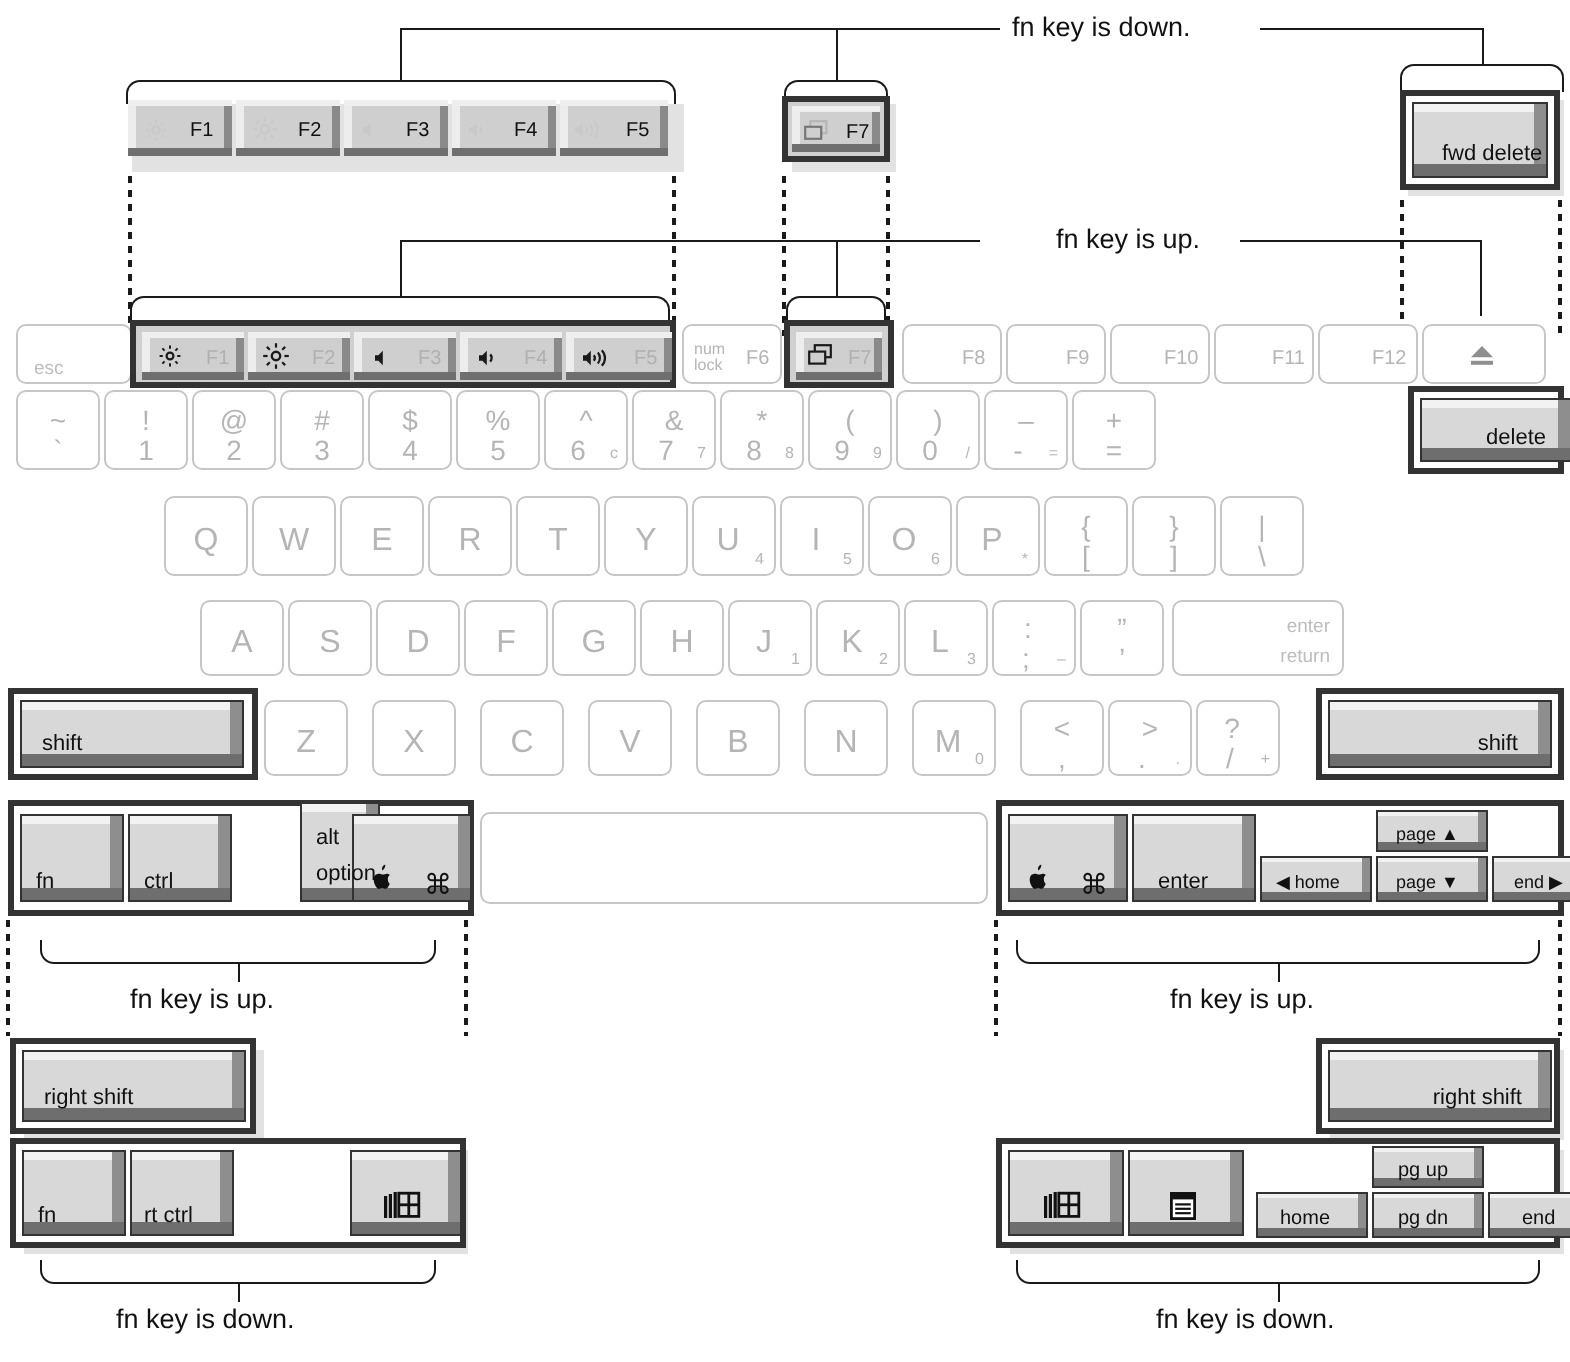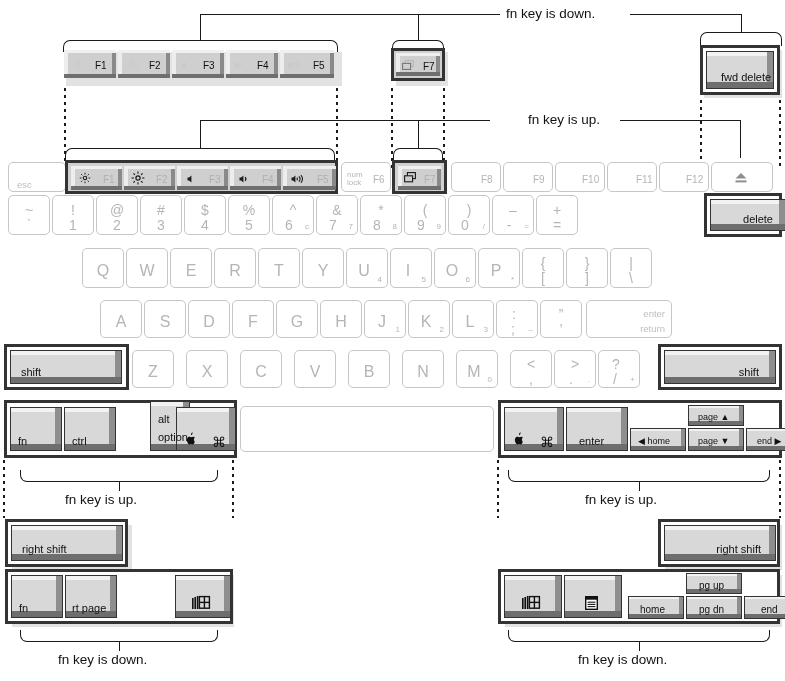--- a/index.html
+++ b/index.html
@@ -656,21 +656,21 @@
         <div class="top"></div>
         <div class="rt"></div>
         <div class="bot"></div>
     <div class="tx" style="left:7px;top:27px;">fn</div>
   </div>
   <div class="key3d" style="left:57px;top:3px;width:52px;height:43px;border:1px solid #333;">
     <div class="face"></div>
         <div class="top"></div>
         <div class="rt"></div>
         <div class="bot"></div>
-    <div class="tx" style="left:6px;top:27px;">rt page</div>
+    <div class="tx" style="left:6px;top:27px;">rt ctrl</div>
   </div>
   <div class="key3d" style="left:167px;top:3px;width:56px;height:43px;border:1px solid #333;">
     <div class="face"></div>
         <div class="top"></div>
         <div class="rt"></div>
         <div class="bot"></div>
     <svg class="abs" style="left:16px;top:20px;z-index:5;" width="18" height="15" viewBox="0 0 18 15">
       <g fill="#111">
         <rect x="0" y="2" width="1.6" height="11"></rect>
         <rect x="2.4" y="1" width="1.6" height="12"></rect>

